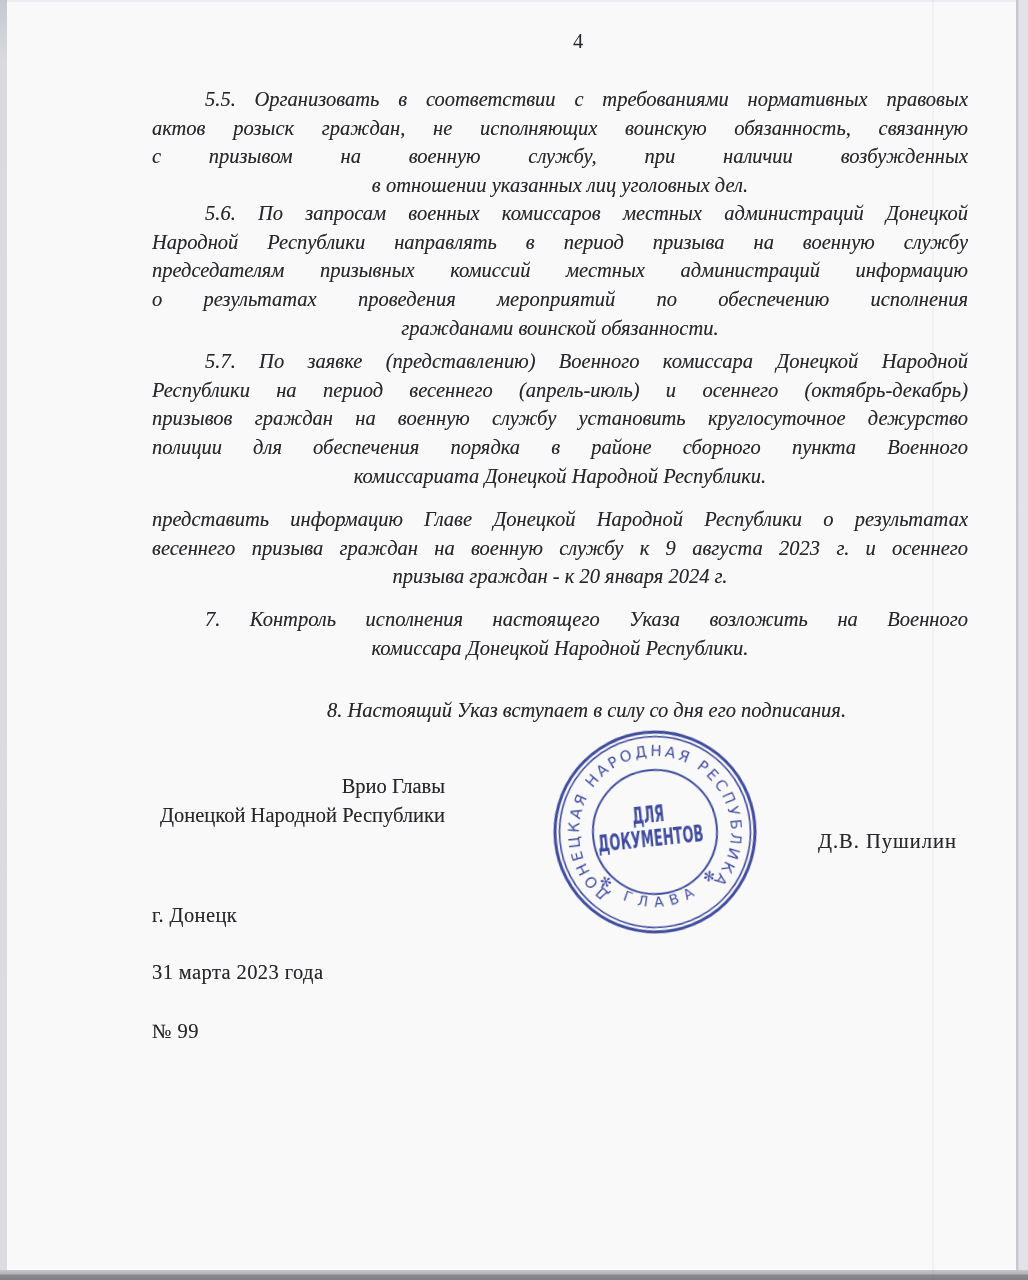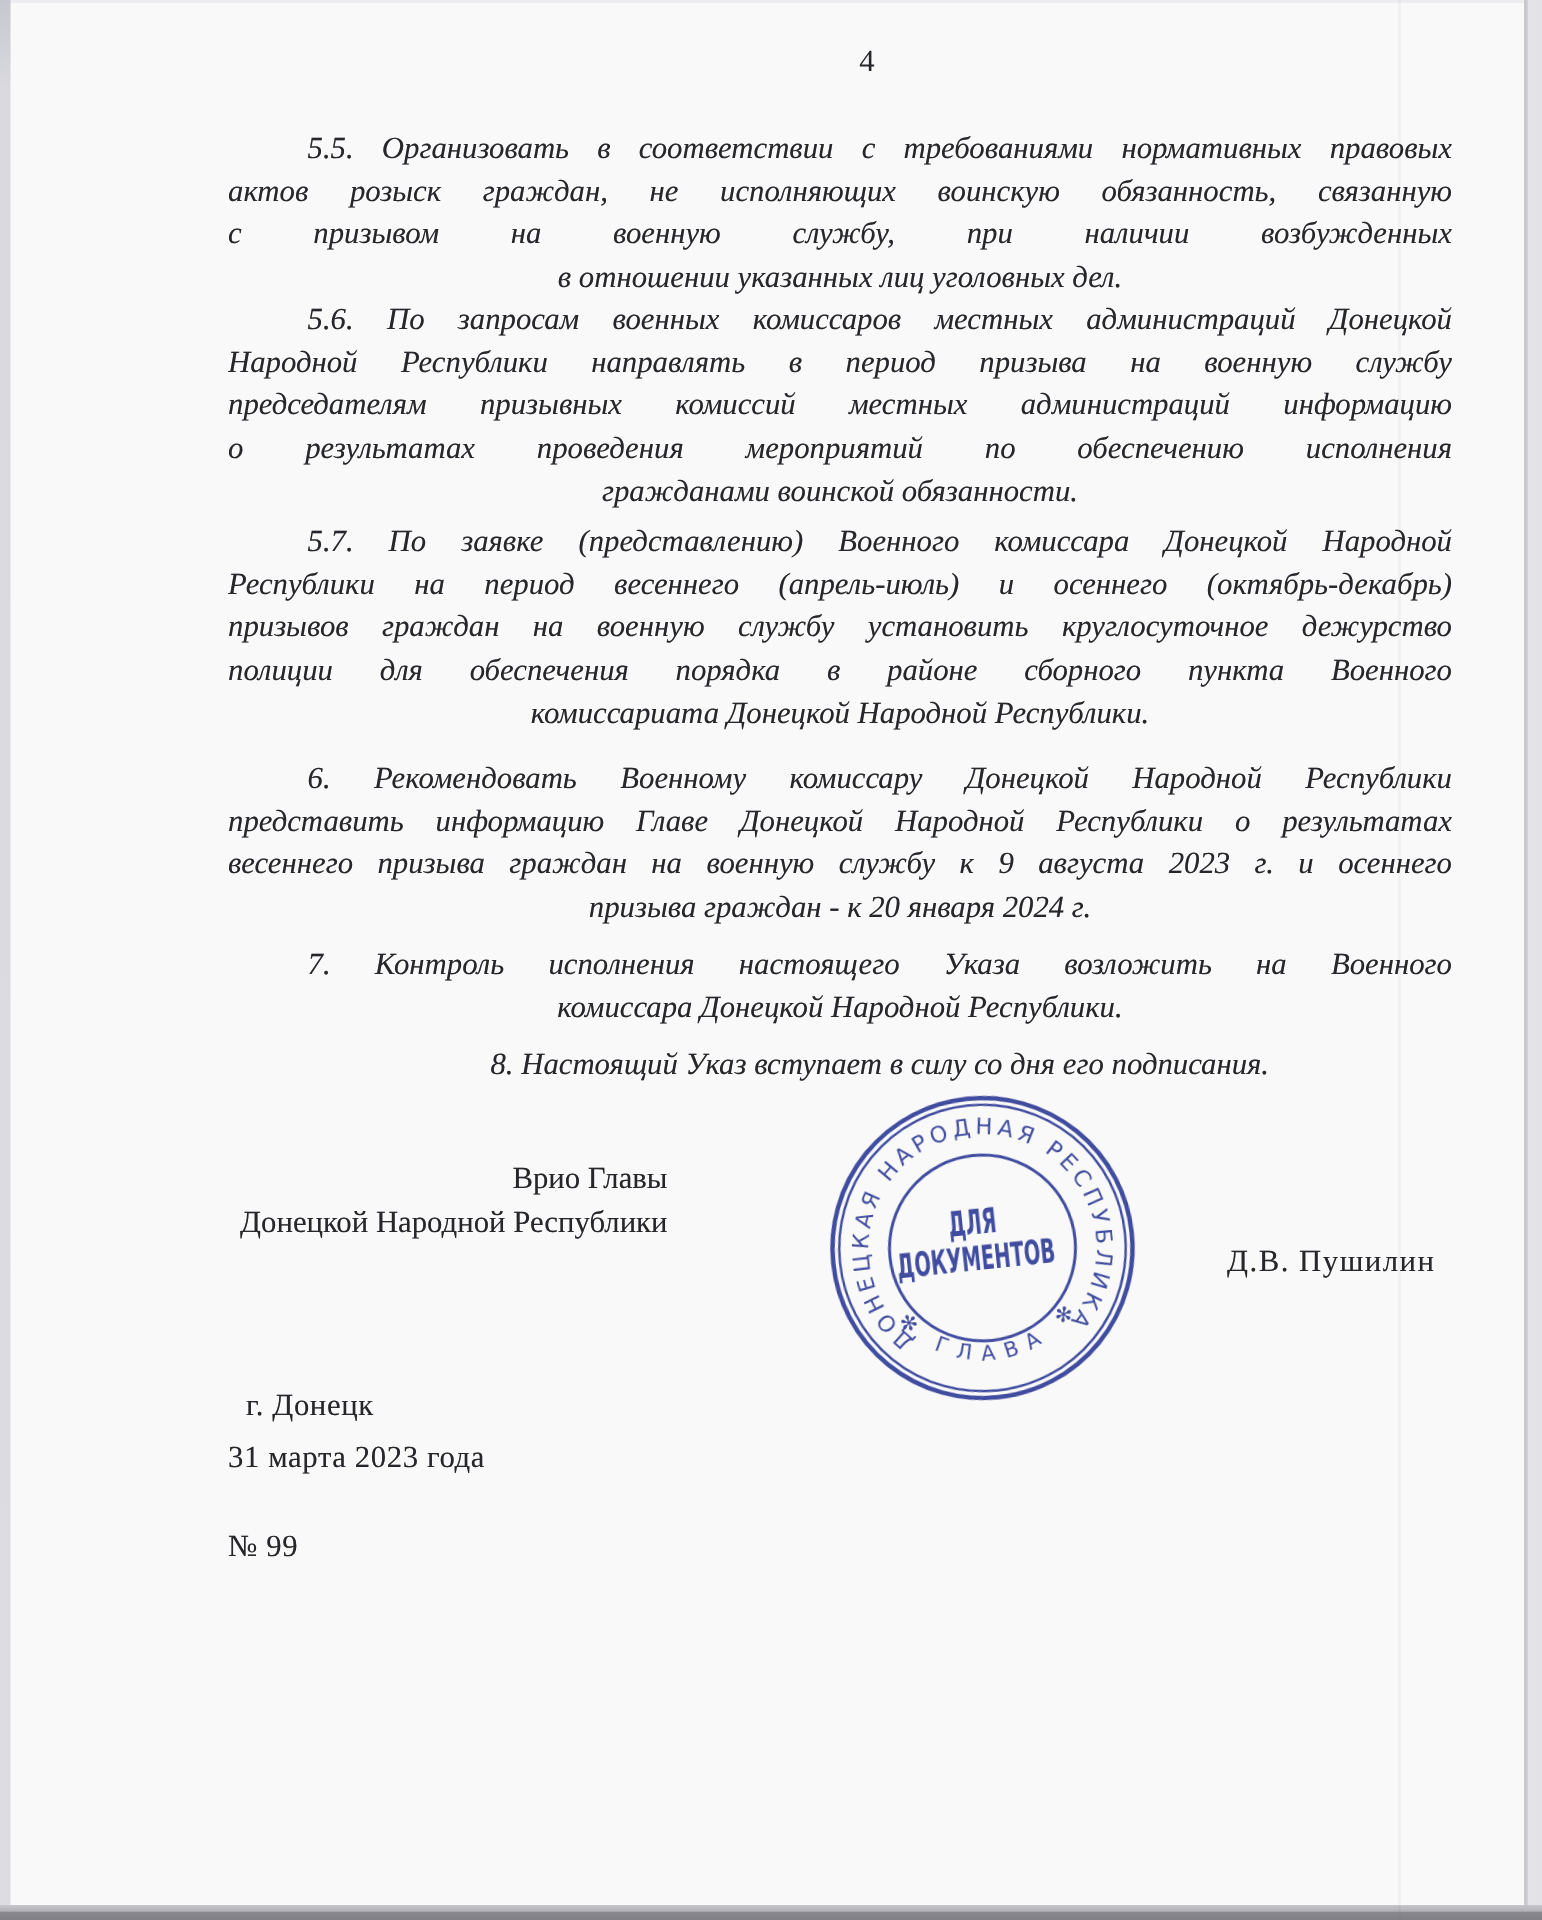--- a/index.html
+++ b/index.html
@@ -29,21 +29,21 @@
   .ll{text-align:center;}
   .ind{padding-left:53px;}
 
   .sig-left{position:absolute;left:152px;top:772px;width:293px;text-align:right;
     font-size:20.5px;line-height:28.7px;text-shadow:0 0 .4px rgba(0,0,0,.35);}
   .sig-name{position:absolute;left:818px;top:830px;width:160px;
     font-size:20.5px;letter-spacing:1px;text-shadow:0 0 .4px rgba(0,0,0,.35);}
 
   .footer-line{position:absolute;left:152px;font-size:20.5px;letter-spacing:.4px;
     text-shadow:0 0 .4px rgba(0,0,0,.35);}
-  .city{top:926px;margin-left:12px;}
+  .city{top:904px;}
   .date{top:961px;text-align:right;}
   .docnum{top:1020px;}
 
   .stamp{position:absolute;left:552px;top:729px;width:206px;height:206px;
     transform:rotate(-6deg);transform-origin:50% 50%;opacity:.9;filter:blur(.3px);}
   .stamp text{fill:#2c3a96;font-family:"DejaVu Sans", sans-serif;}
   .stamp .ringT{font-size:15px;letter-spacing:2.8px;font-weight:500;}
   .stamp .ringB{font-size:14px;letter-spacing:7px;font-weight:500;}
   .stamp .ctr{font-weight:bold;}
 </style>
@@ -75,27 +75,26 @@
 
 <div class="para" style="top:347px">
   <div class="ln jl ind">5.7. По заявке (представлению) Военного комиссара Донецкой Народной</div>
   <div class="ln jl">Республики на период весеннего (апрель-июль) и осеннего (октябрь-декабрь)</div>
   <div class="ln jl">призывов граждан на военную службу установить круглосуточное дежурство</div>
   <div class="ln jl">полиции для обеспечения порядка в районе сборного пункта Военного</div>
   <div class="ln ll">комиссариата Донецкой Народной Республики.</div>
 </div>
 
 <div class="para" style="top:505px">
-  <div class="ln jl ind">6. Рекомендовать Военному комиссару Донецкой Народной Республики</div>
   <div class="ln jl">представить информацию Главе Донецкой Народной Республики о результатах</div>
   <div class="ln jl">весеннего призыва граждан на военную службу к 9 августа 2023 г. и осеннего</div>
   <div class="ln ll">призыва граждан - к 20 января 2024 г.</div>
 </div>
 
-<div class="para" style="top:629px">
+<div class="para" style="top:605px">
   <div class="ln jl ind">7. Контроль исполнения настоящего Указа возложить на Военного</div>
   <div class="ln ll">комиссара Донецкой Народной Республики.</div>
 </div>
 
 <div class="para" style="top:696px">
   <div class="ln ll ind">8. Настоящий Указ вступает в силу со дня его подписания.</div>
 </div>
 
 <div class="sig-left">
   <div>Врио Главы</div>

